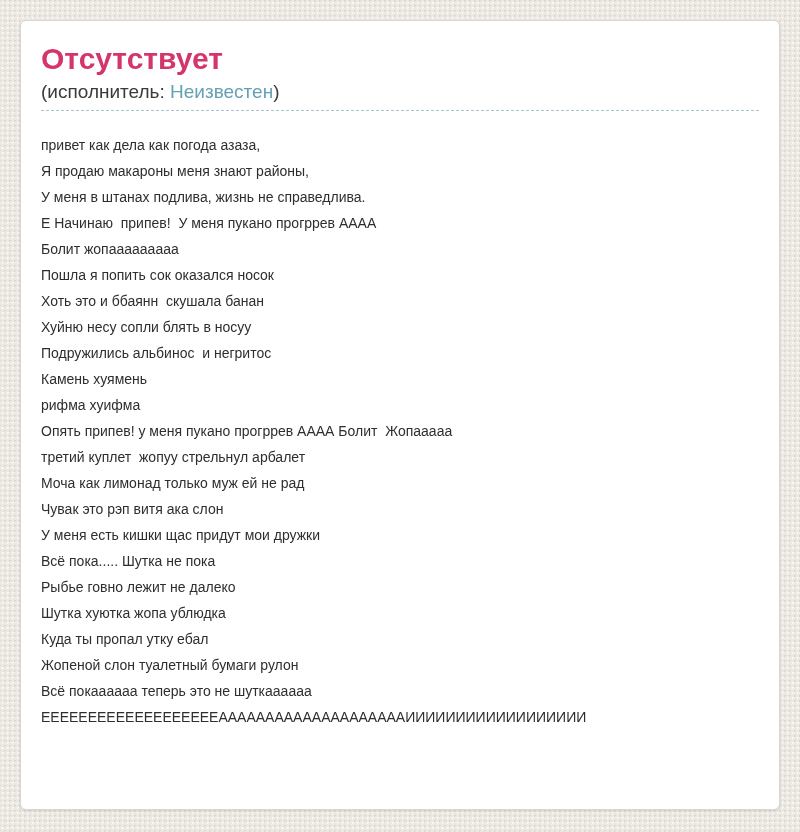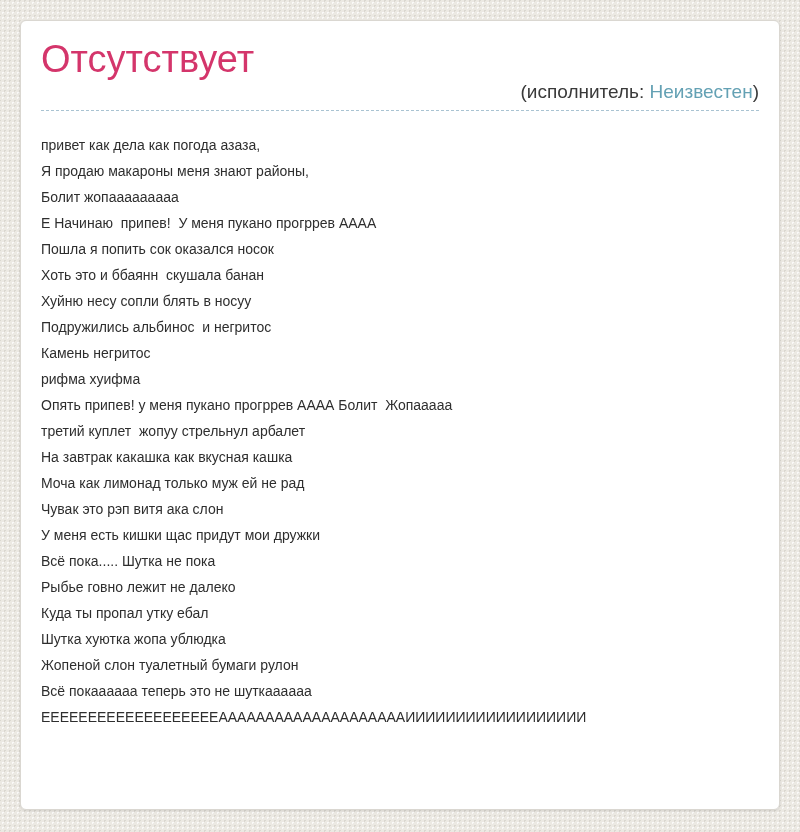--- a/index.html
+++ b/index.html
@@ -24,32 +24,31 @@
     height: 790px;
     background: #ffffff;
     border: 1px solid #dad7d1;
     border-radius: 6px;
     box-shadow: 0 1px 3px rgba(0,0,0,0.10);
     padding: 18px 20px 0 20px;
     overflow: hidden;
   }
   .page-title {
     margin: 4px 0 5px 0;
-    font-size: 38px;
+    font-size: 30px;
     line-height: 32px;
-    font-weight: normal;
+    font-weight: bold;
     color: #d4356b;
   }
   .artist-line {
     font-size: 19px;
     line-height: 23px;
     color: #3a3a3a;
     padding-bottom: 7px;
     border-bottom: 1px dashed #a9c3d2;
-    text-align: right;
   }
   .artist-link {
     color: #64a1b4;
     text-decoration: none;
     cursor: pointer;
   }
   .lyrics {
     margin-top: 21px;
     font-size: 14px;
     line-height: 26px;
@@ -64,57 +63,57 @@
 
 <div class="card">
   <h1 class="page-title">Отсутствует</h1>
   <div class="artist-line"><span>(исполнитель: </span><a class="artist-link">Неизвестен</a><span>)</span></div>
   <div class="lyrics">
 
       <div class="lyric-line">привет как дела как погода азаза,</div>
 
       <div class="lyric-line">Я продаю макароны меня знают районы,</div>
 
+      <div class="lyric-line">У меня в штанах подлива, жизнь не справедлива.</div>
 
 
+      <div class="lyric-line">Е Начинаю  припев!  У меня пукано прогррев АААА</div>
+
       <div class="lyric-line">Болит жопааааааааа</div>
-
-      <div class="lyric-line">Е Начинаю  припев!  У меня пукано прогррев АААА</div>
 
       <div class="lyric-line">Пошла я попить сок оказался носок</div>
 
       <div class="lyric-line">Хоть это и ббаянн  скушала банан</div>
 
       <div class="lyric-line">Хуйню несу сопли блять в носуу</div>
 
       <div class="lyric-line">Подружились альбинос  и негритос</div>
 
-      <div class="lyric-line">Камень негритос</div>
+      <div class="lyric-line">Камень хуямень</div>
 
       <div class="lyric-line">рифма хуифма</div>
 
       <div class="lyric-line">Опять припев! у меня пукано прогррев АААА Болит  Жопааааа</div>
 
       <div class="lyric-line">третий куплет  жопуу стрельнул арбалет</div>
 
-      <div class="lyric-line">На завтрак какашка как вкусная кашка</div>
 
       <div class="lyric-line">Моча как лимонад только муж ей не рад</div>
 
       <div class="lyric-line">Чувак это рэп витя ака слон</div>
 
       <div class="lyric-line">У меня есть кишки щас придут мои дружки</div>
 
       <div class="lyric-line">Всё пока..... Шутка не пока</div>
 
       <div class="lyric-line">Рыбье говно лежит не далеко</div>
 
+      <div class="lyric-line">Шутка хуютка жопа ублюдка</div>
+
       <div class="lyric-line">Куда ты пропал утку ебал</div>
-
-      <div class="lyric-line">Шутка хуютка жопа ублюдка</div>
 
       <div class="lyric-line">Жопеной слон туалетный бумаги рулон</div>
 
       <div class="lyric-line">Всё покаааааа теперь это не шуткаааааа</div>
 
       <div class="lyric-line">ЕЕЕЕЕЕЕЕЕЕЕЕЕЕЕЕЕЕЕААААААААААААААААААААИИИИИИИИИИИИИИИИИИ</div>
 
     </div>
 </div>
 

